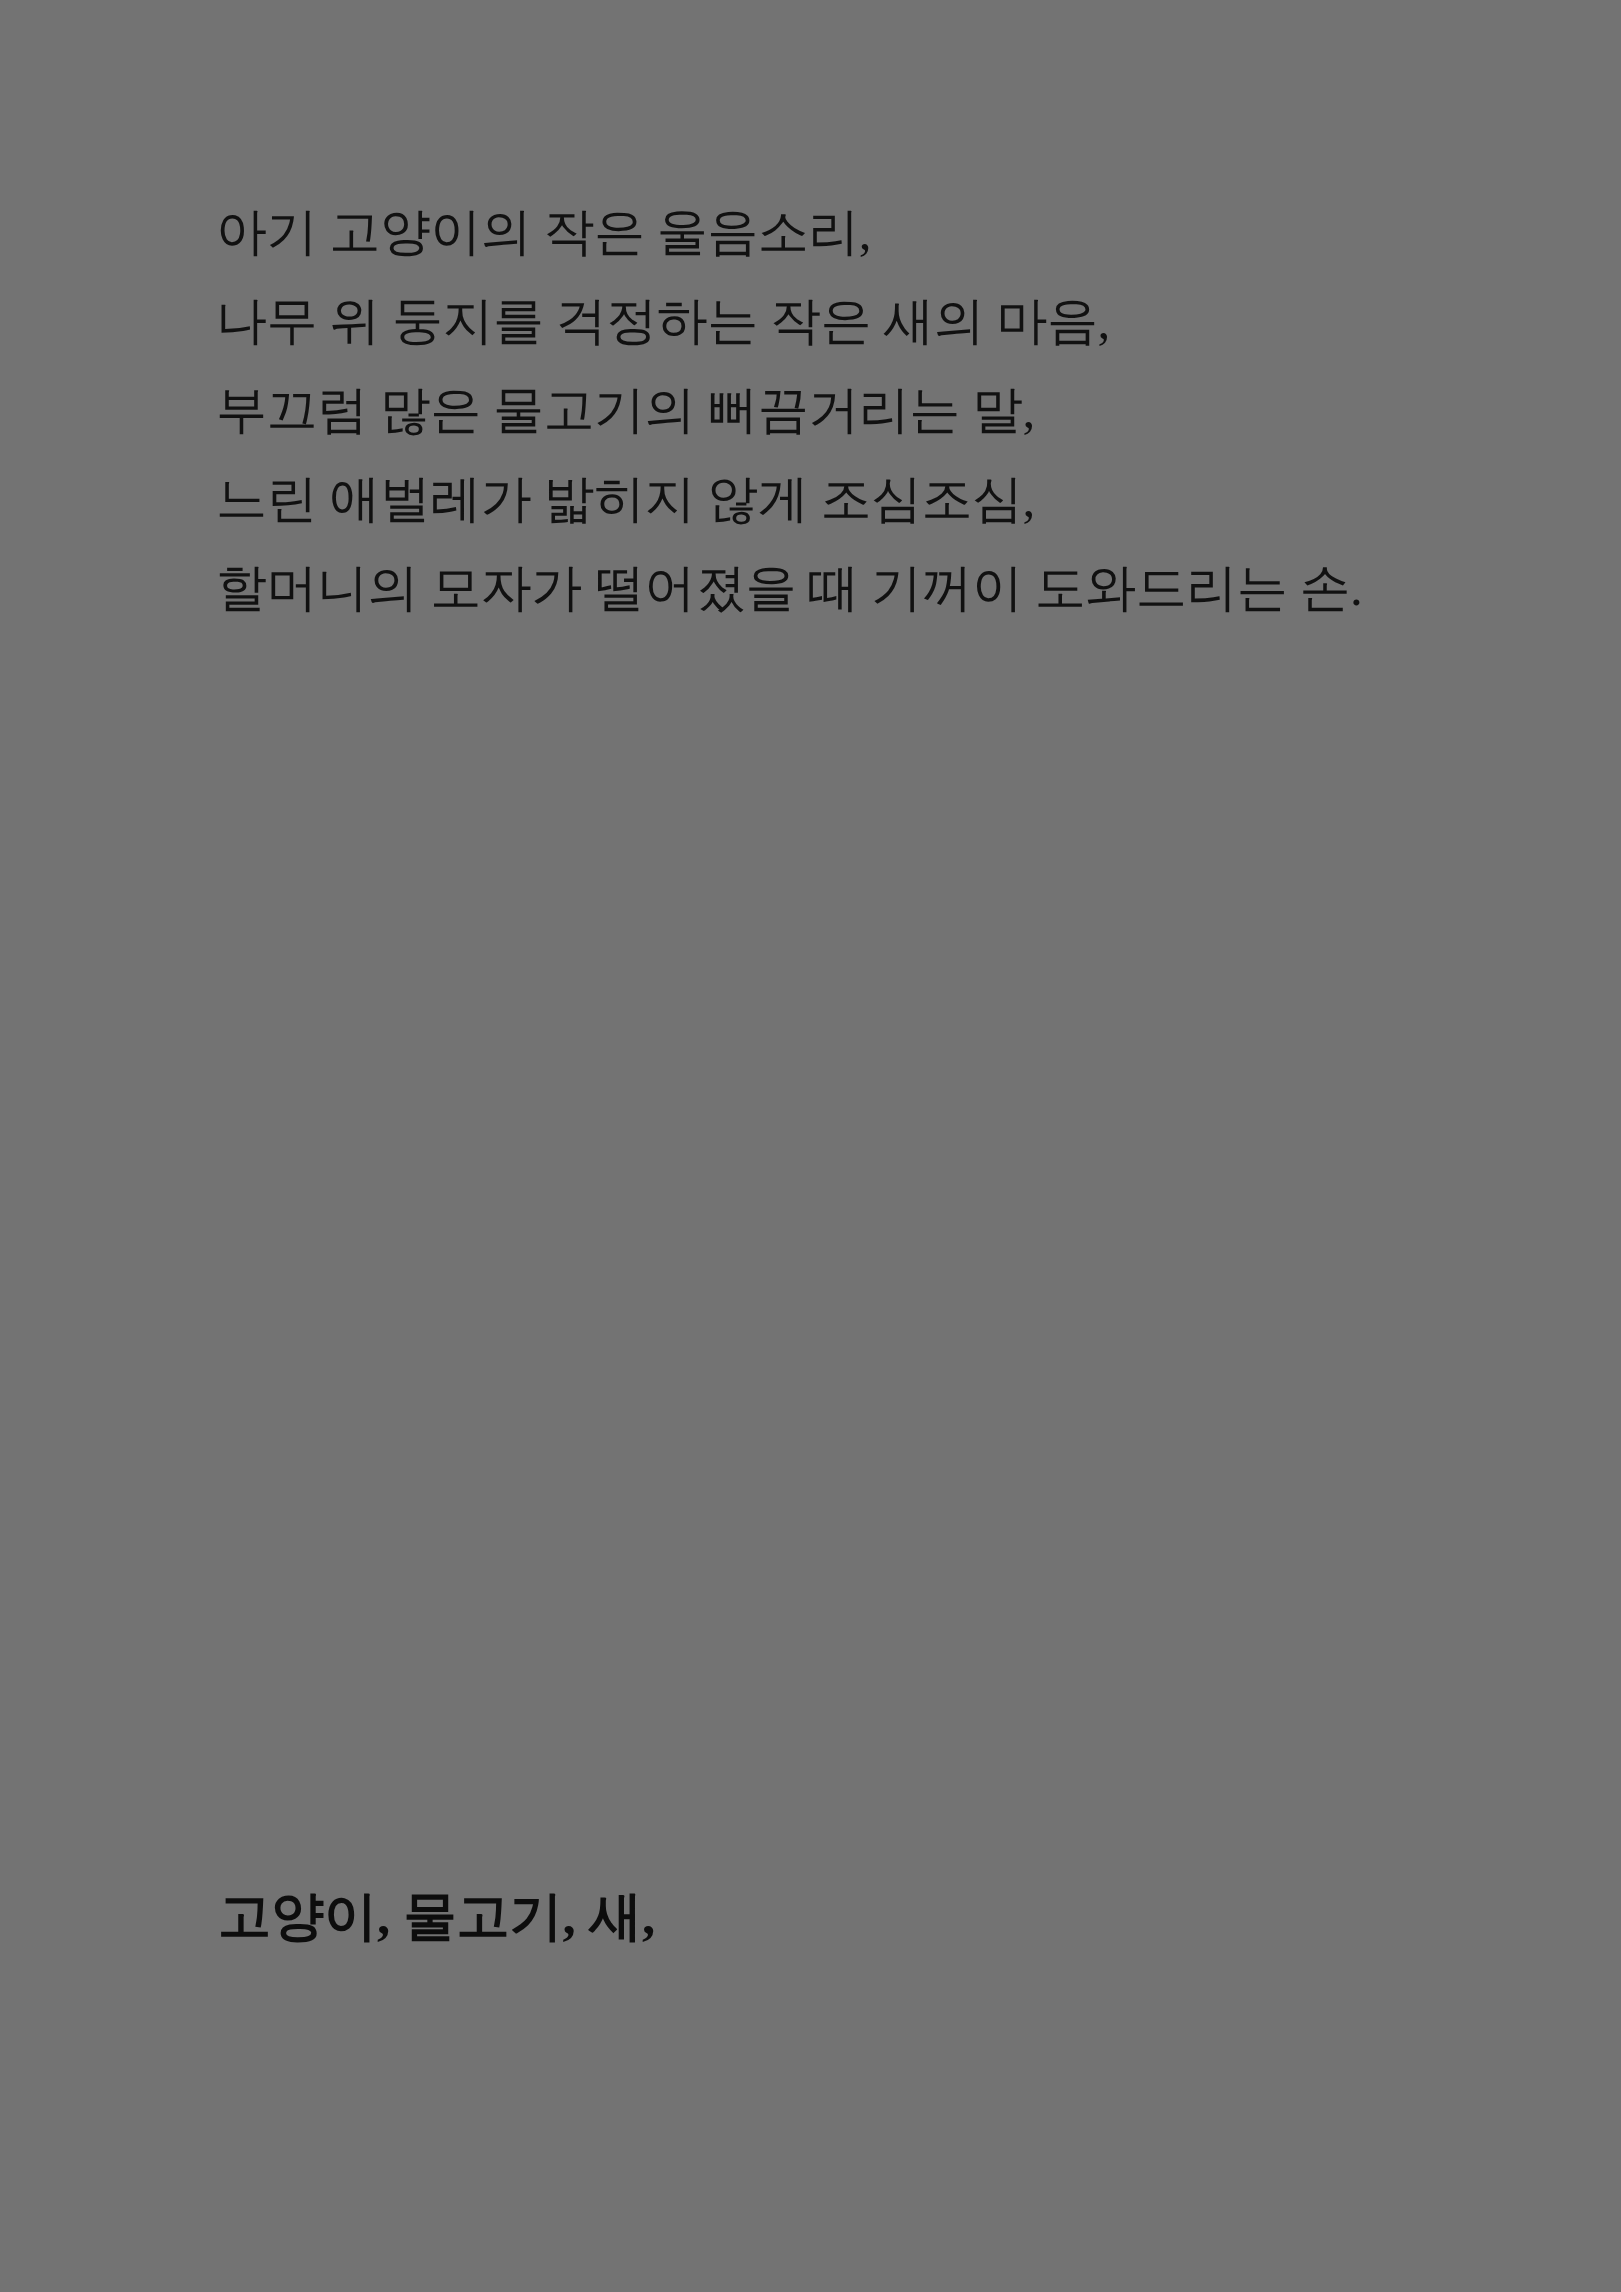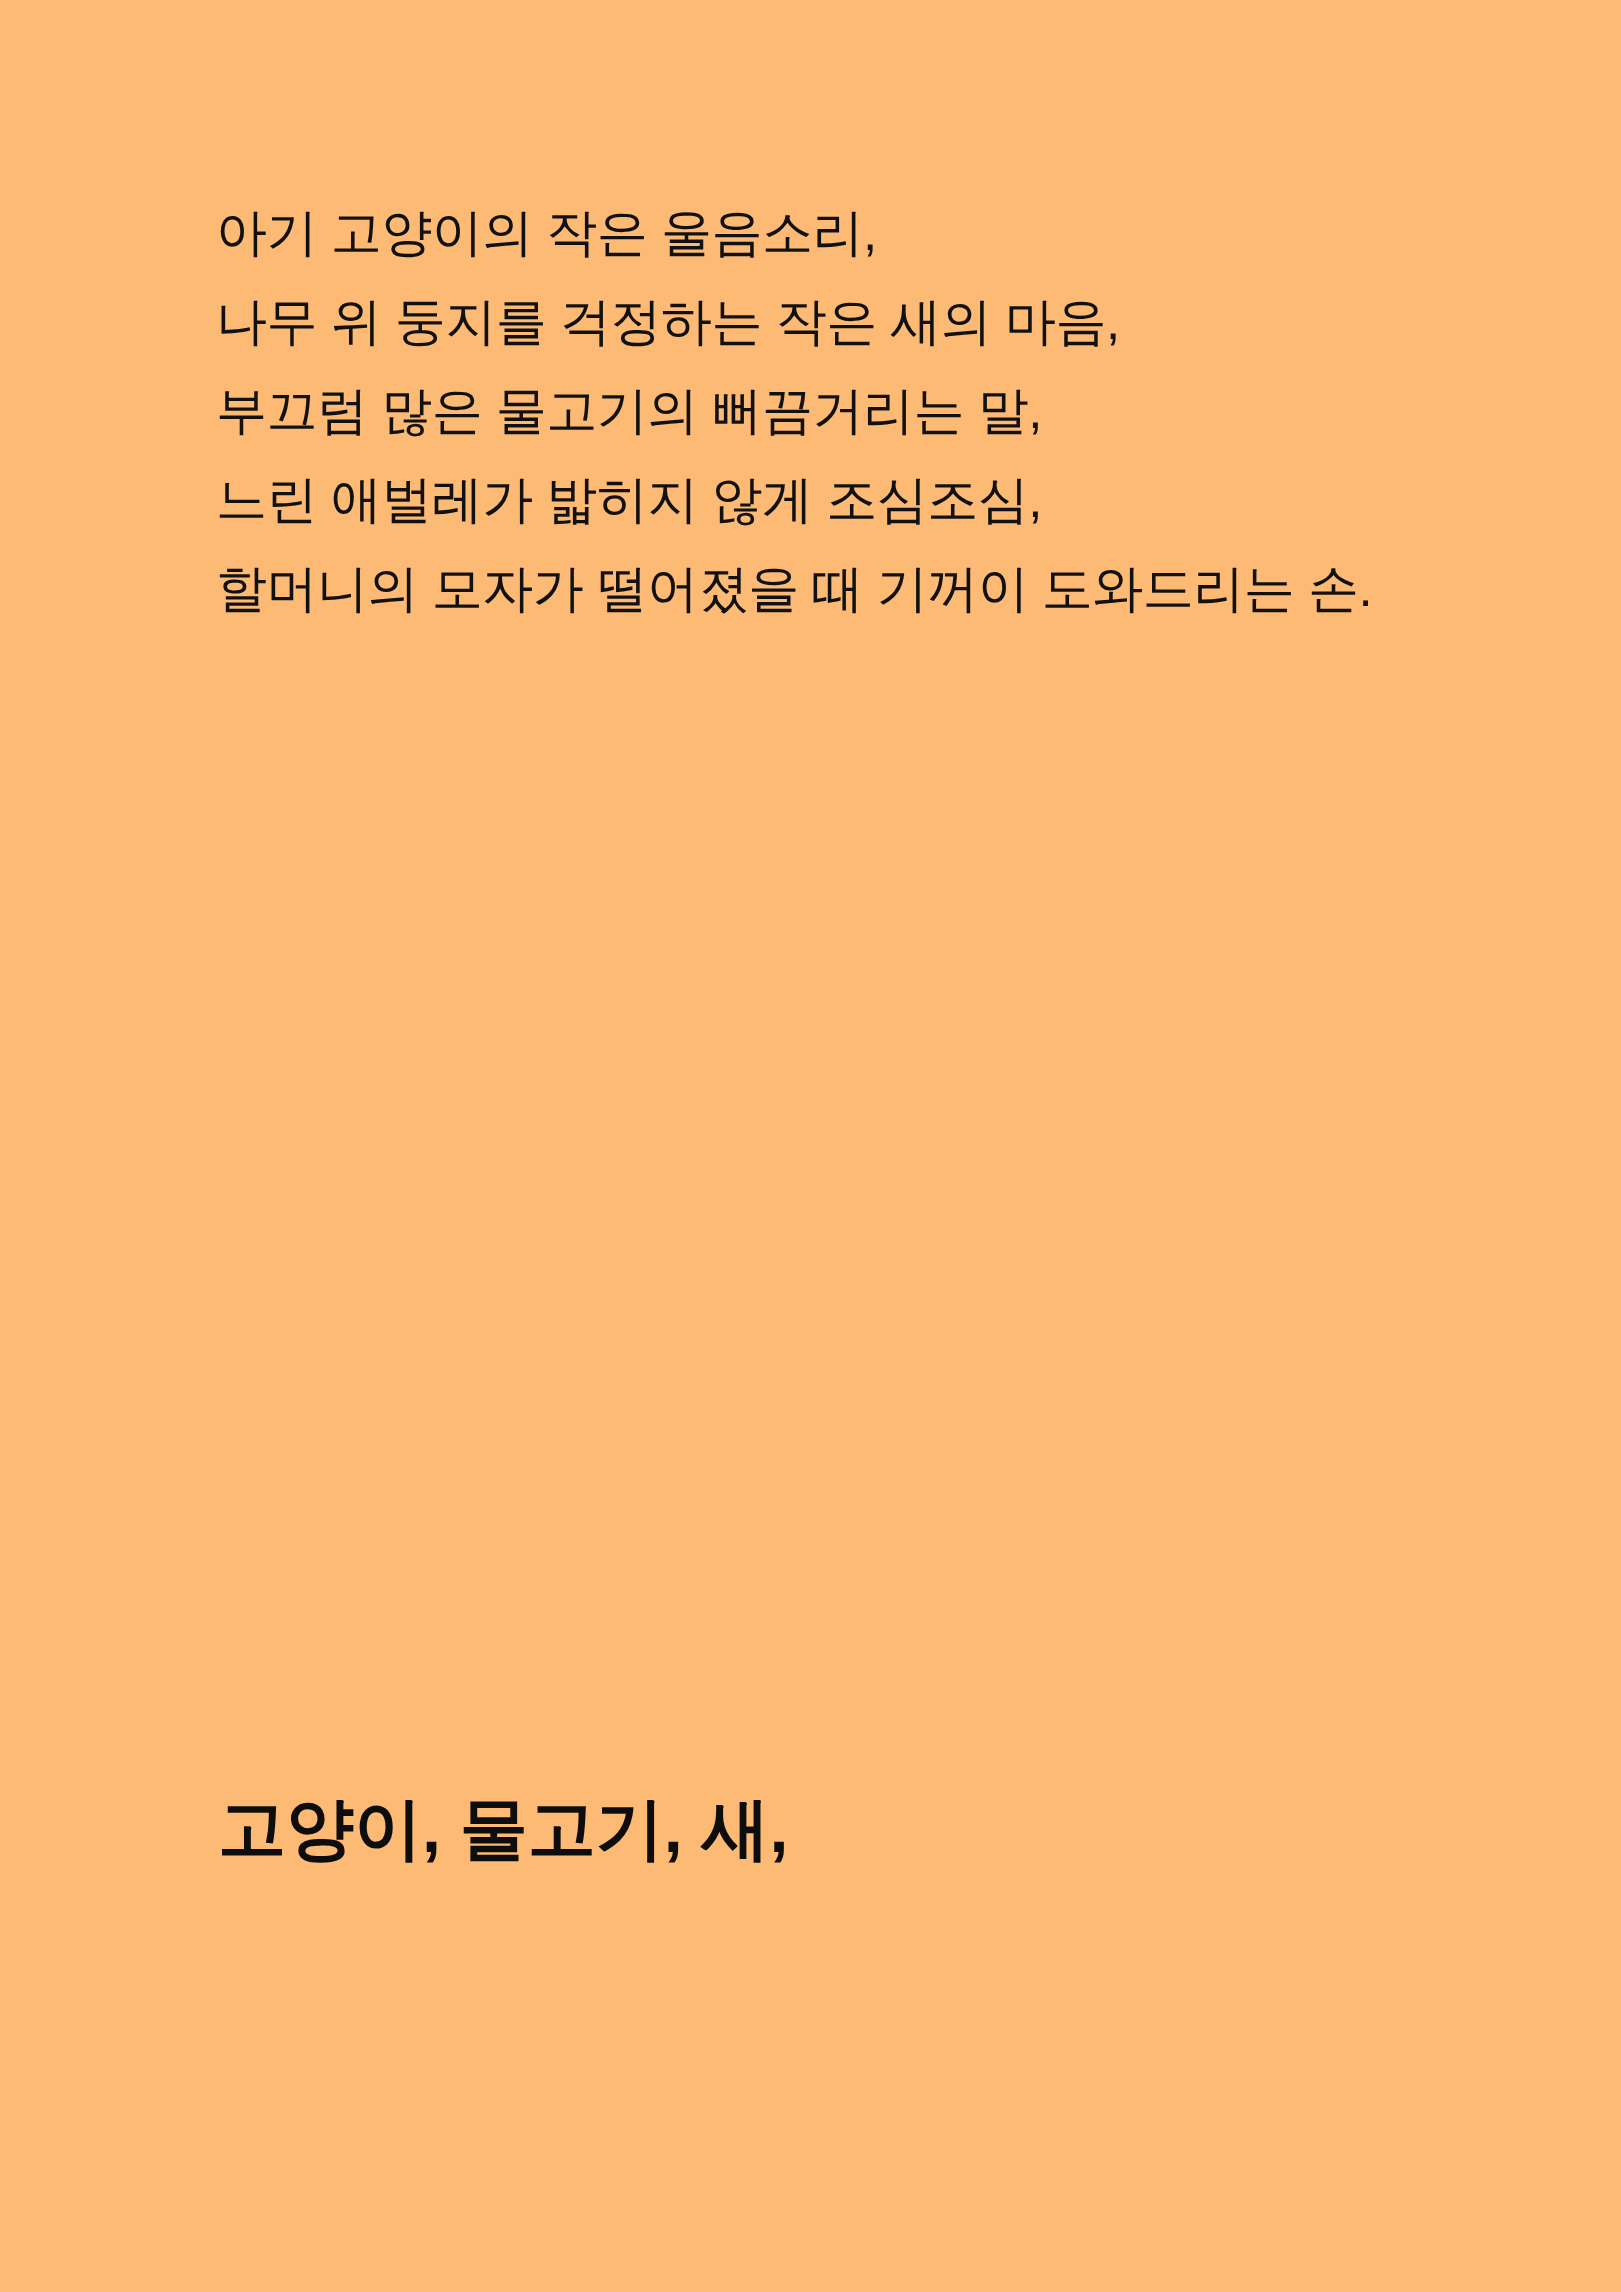--- a/index.html
+++ b/index.html
@@ -10,44 +10,45 @@
   body {
     position: relative;
     width: 1621px;
     height: 2293px;
     overflow: hidden;
     font-family: "Liberation Sans", "DejaVu Sans", sans-serif;
   }
   .page {
     position: absolute;
     inset: 0;
-    background: #fdba74;
+    background: #737373;
+    font-family: Liberation Serif, serif;
   }
   .poem {
     position: absolute;
     left: 216px;
     top: 188px;
     width: 1225px;
     color: #111111;
     font-size: 51px;
     line-height: 89px;
     font-weight: 500;
     letter-spacing: -0.5px;
     white-space: nowrap;
   }
   .poem p {
     margin: 0;
   }
   .question {
     position: absolute;
     left: 218px;
-    top: 1772px;
+    top: 1860px;
     width: 1225px;
     color: #0d0d0d;
-    font-size: 68px;
+    font-size: 53px;
     line-height: 112px;
     font-weight: 900;
     letter-spacing: 0px;
     white-space: nowrap;
   }
   .question p {
     margin: 0;
   }
 </style>
 </head>

